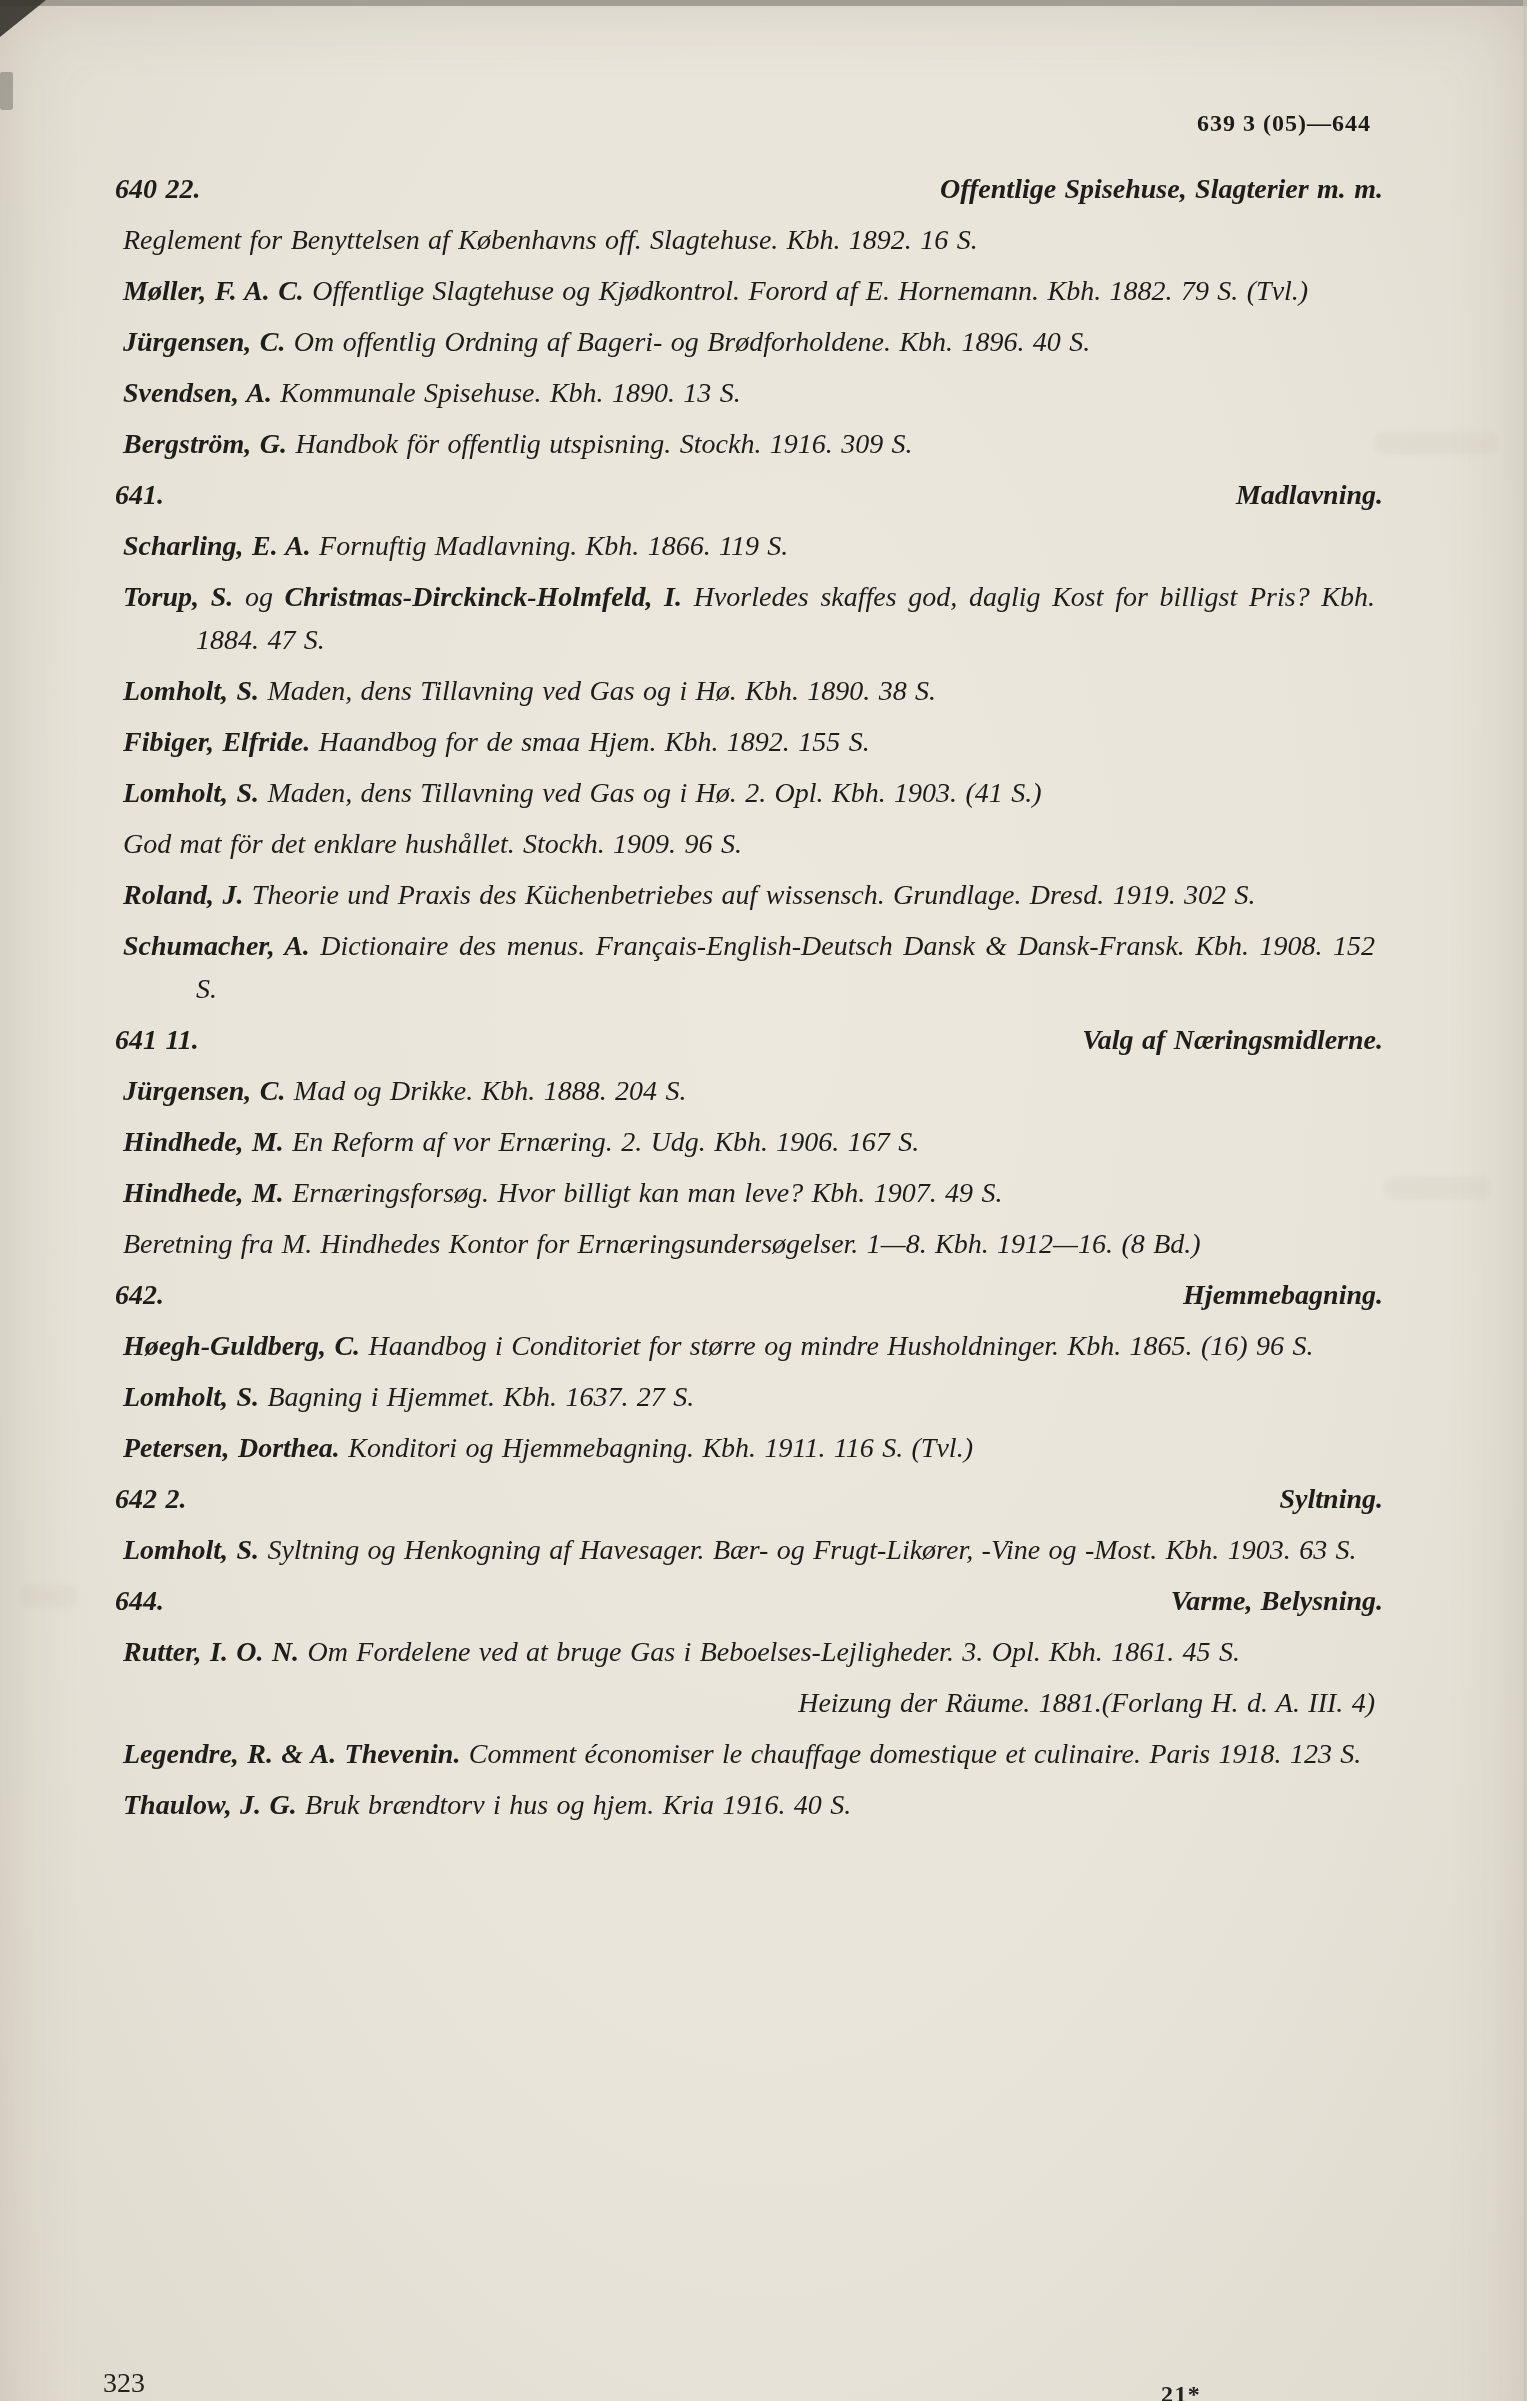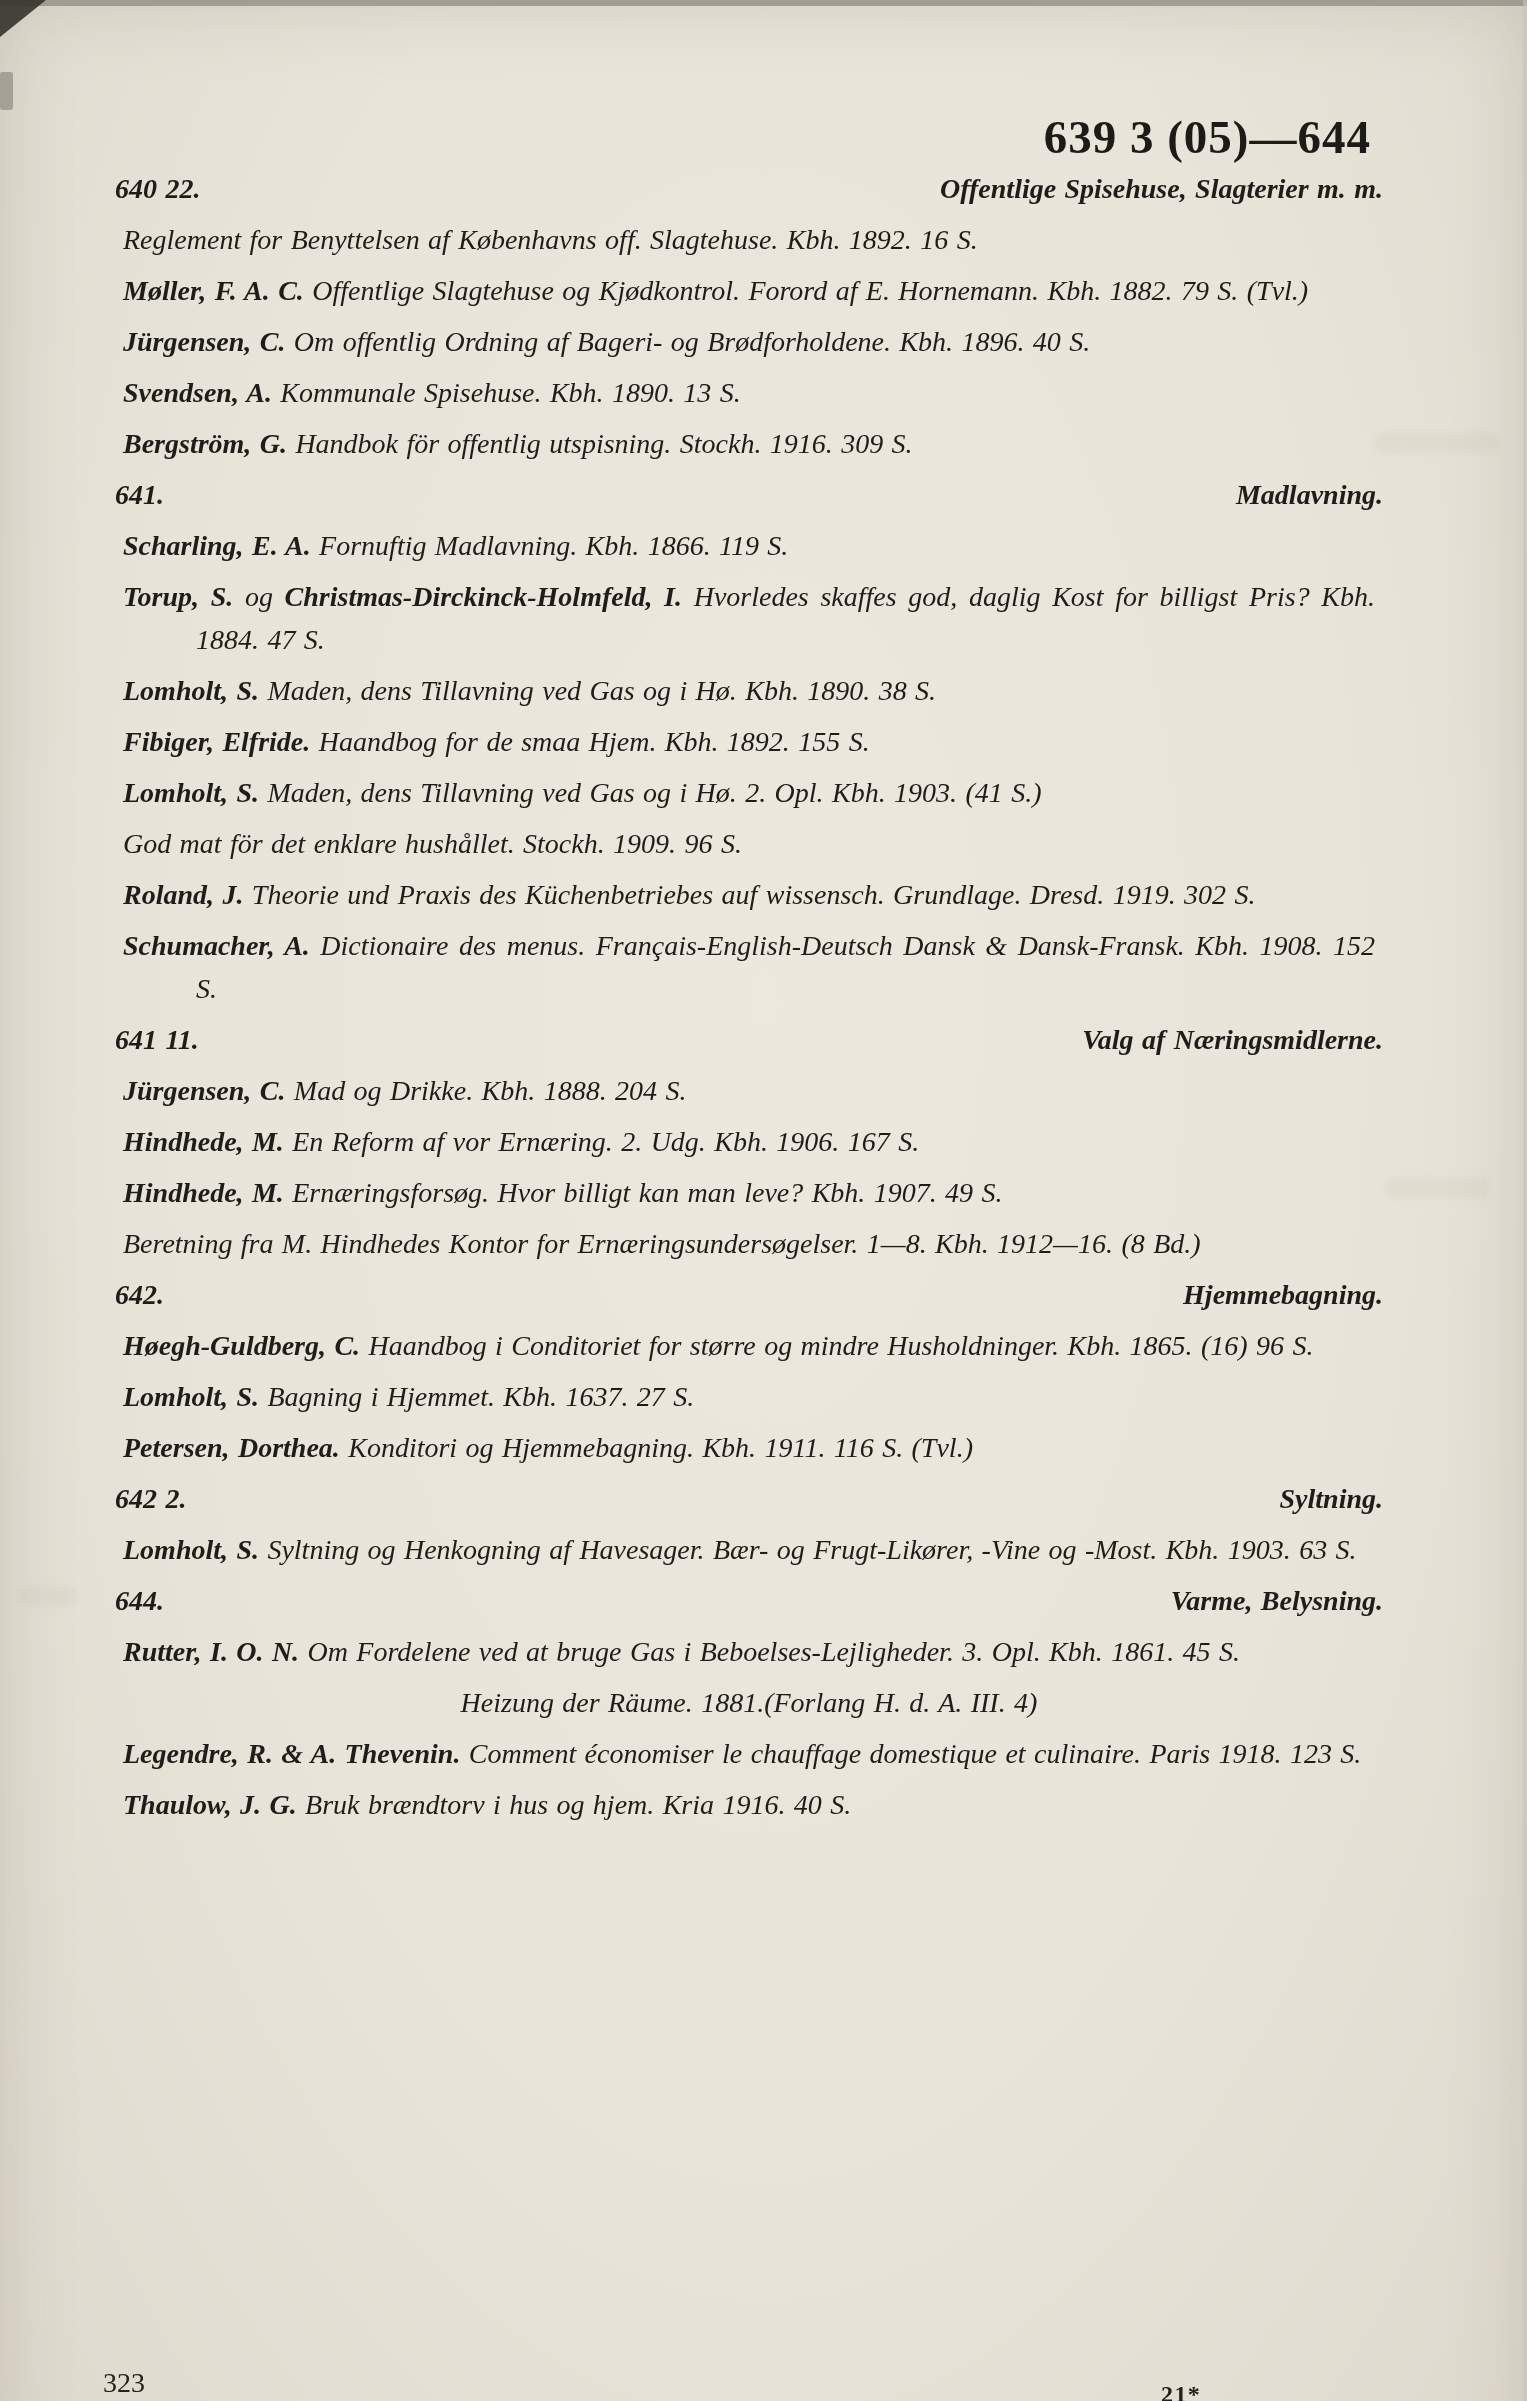--- a/index.html
+++ b/index.html
@@ -38,40 +38,40 @@
   .ghost {
     position: absolute; background: #b9b2a2; opacity: 0.12;
     border-radius: 9.6px; filter: blur(2.9px);
   }
   .ghost.g1 { right: 29px; top: 432px;  width: 125px; height: 22px; }
   .ghost.g2 { right: 38px; top: 1177px; width: 106px; height: 22px; }
   .ghost.g3 { left: 19px;  top: 1585px; width: 58px; height: 22px; }
 
   .header-row {
     position: absolute; top: 110px; left: 103px; width: 1268px;
-    text-align: right; font-weight: bold; font-size: 47px;
+    text-align: right; font-weight: bold; font-size: 24px;
     letter-spacing: 1px; color: #1d1b17;
   }
   .content {
     position: absolute; top: 167px; left: 115px; width: 1268px;
     font-size: 28px; line-height: 43px; color: #1f1d19;
     word-spacing: 1.4px;
     font-style: italic;
   }
   .section-head {
     display: flex; justify-content: space-between;
     font-weight: bold;
   }
   .entry {
     margin: 8px;
     padding-left: 73px; text-indent: -73px;
     text-align: justify;
   }
   .entry.split {
-    display: flex; justify-content: center;
+    display: flex; justify-content: flex-end;
     padding-left: 0; text-indent: 0; text-align: left;
   }
   .b { font-weight: bold; }
   .footer-page {
     position: absolute; top: 2367px; left: 103px; width: 1268px;
     text-align: left; font-size: 28px; color: #23211c;
   }
   .footer-sig {
     position: absolute; top: 2381px; left: 1161px;
     font-size: 24px; font-weight: bold; letter-spacing: 1.4px; color: #23211c;

